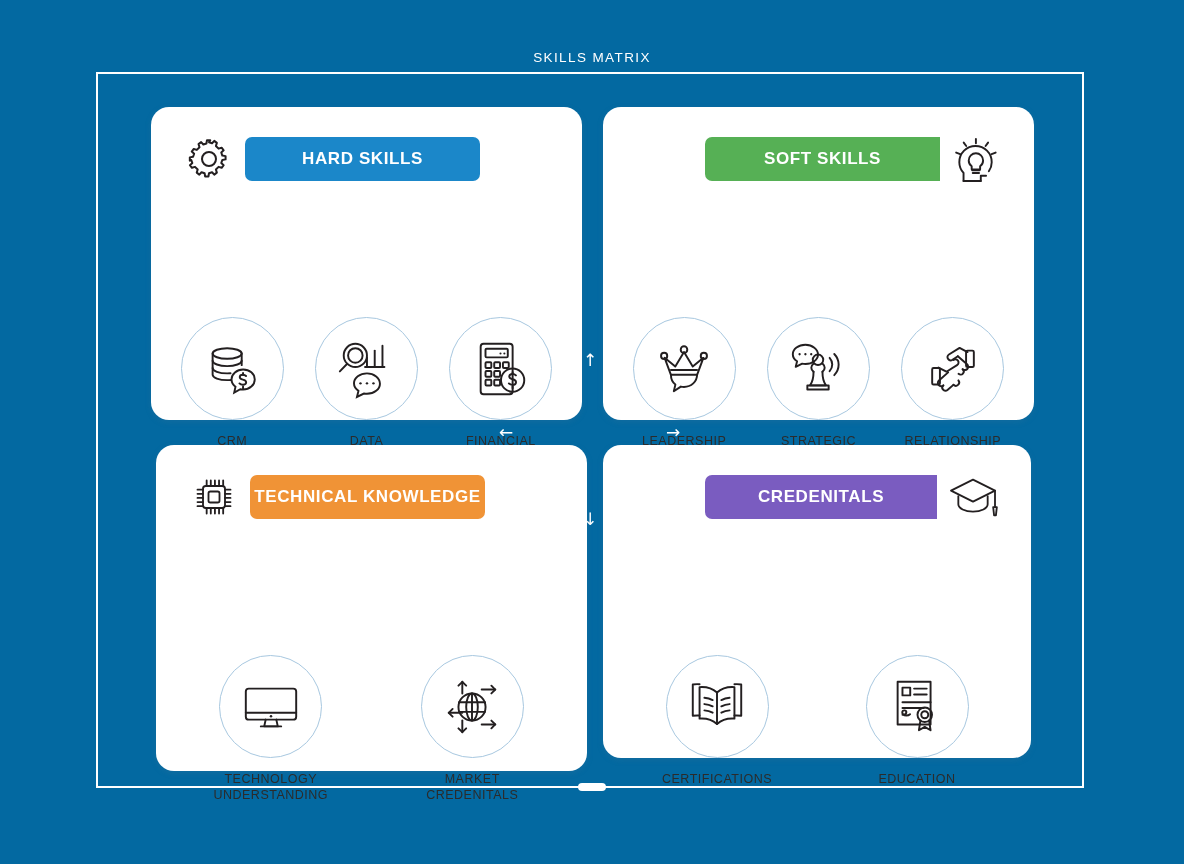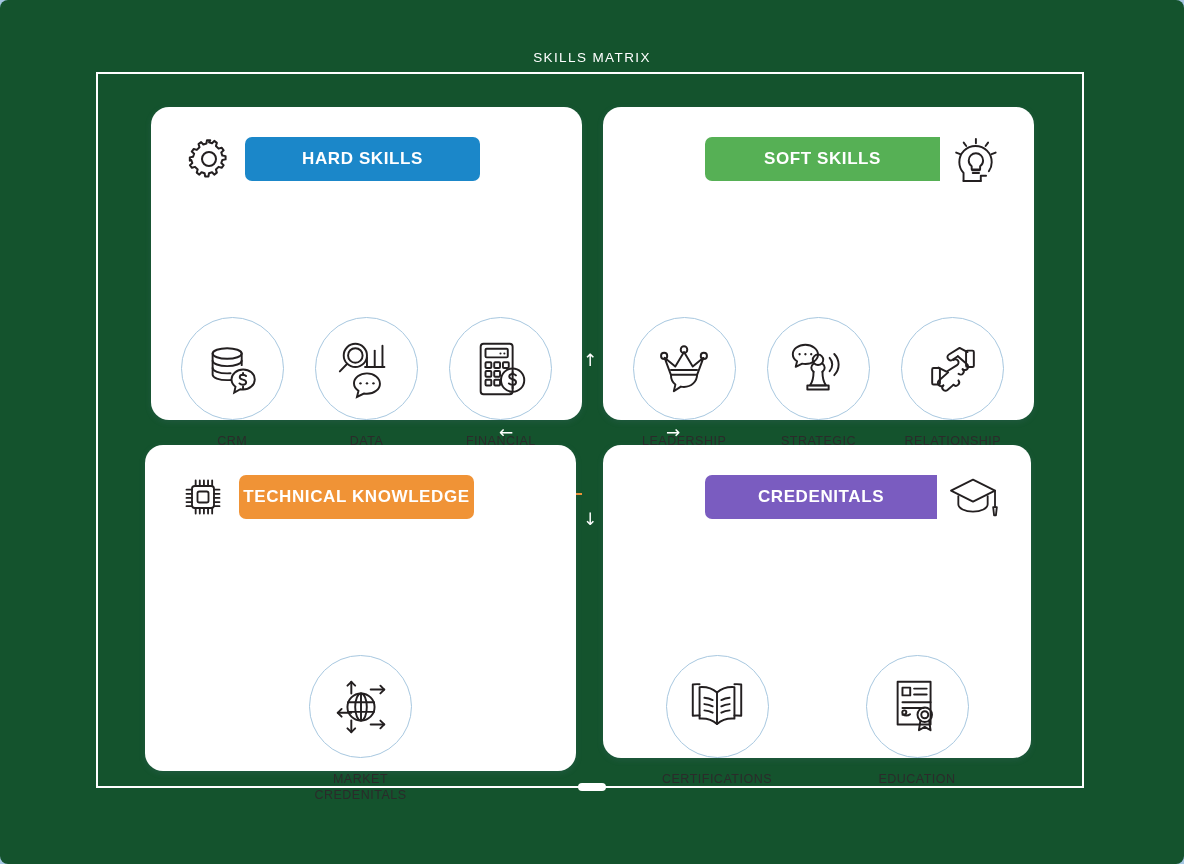--- a/index.html
+++ b/index.html
@@ -11,22 +11,21 @@
     width: 1184px;
     height: 864px;
     font-family: "Liberation Sans", sans-serif;
     overflow: hidden;
     position: relative;
   }
 
   #stage {
     position: absolute;
     inset: 0;
-    background: #14532d;
-    border-radius: 8px;
+    background: #0369a1;
   }
 
   
   .matrix-title {
     position: absolute;
     top: 50px;
     left: 0;
     width: 1184px;
     text-align: center;
     color: #ffffff;
@@ -72,21 +71,21 @@
   
   .card {
     position: absolute;
     background: #ffffff;
     border-radius: 18px;
     box-shadow: 0 2px 6px rgba(90,120,150,0.18);
     box-sizing: border-box;
   }
   .card.q-tl { left: 151px; top: 107px; width: 431px; height: 313px; }
   .card.q-tr { left: 603px; top: 107px; width: 431px; height: 313px; }
-  .card.q-bl { left: 145px; top: 445px; width: 431px; height: 326px; }
+  .card.q-bl { left: 156px; top: 445px; width: 431px; height: 326px; }
   .card.q-br { left: 603px; top: 445px; width: 428px; height: 313px; }
 
   
   .card-header {
     position: absolute;
     top: 24px;
     left: 0;
     width: 100%;
     height: 56px;
     display: flex;
@@ -358,20 +357,33 @@
           <path d="M16 38v6M20.5 38v6M25 38v6M29.5 38v6M34 38v6"></path>
           <path d="M12 18H6M12 22.5H6M12 27H6M12 31.5H6M12 36H6"></path>
           <path d="M36 18h6M36 22.5h6M36 27h6M36 31.5h6M36 36h6"></path>
         </svg>
       </div>
       <div class="banner" style="background:#f09336">TECHNICAL KNOWLEDGE</div>
     </div>
     <div class="skills-row">
 
 
+      <div class="skill">
+        <div class="skill-circle">
+          <svg width="62" height="62" viewBox="0 0 64 64" fill="none" stroke="#231f20" stroke-width="2" stroke-linecap="round" stroke-linejoin="round">
+            <rect x="6" y="13" width="52" height="32" rx="3"></rect>
+            <path d="M6 38h52"></path>
+            <circle cx="32" cy="41.5" r="1.3" fill="#231f20" stroke="none"></circle>
+            <path d="M26.5 45l-1.5 7h14l-1.5-7"></path>
+            <path d="M21.5 52h21"></path>
+          </svg>
+        </div>
+        <div class="skill-label">TECHNOLOGY
+UNDERSTANDING</div>
+      </div>
 
       <div class="skill">
         <div class="skill-circle">
           <svg width="62" height="62" viewBox="0 0 64 64" fill="none" stroke="#231f20" stroke-width="2" stroke-linecap="round" stroke-linejoin="round">
             <circle cx="32" cy="32" r="14"></circle>
             <ellipse cx="32" cy="32" rx="6" ry="14"></ellipse>
             <path d="M18.5 27h27M18.5 37h27"></path>
             <path d="M32 18v28"></path>
             <path d="M22 18V6"></path>
               <path d="M18 10l4-4 4 4"></path>

